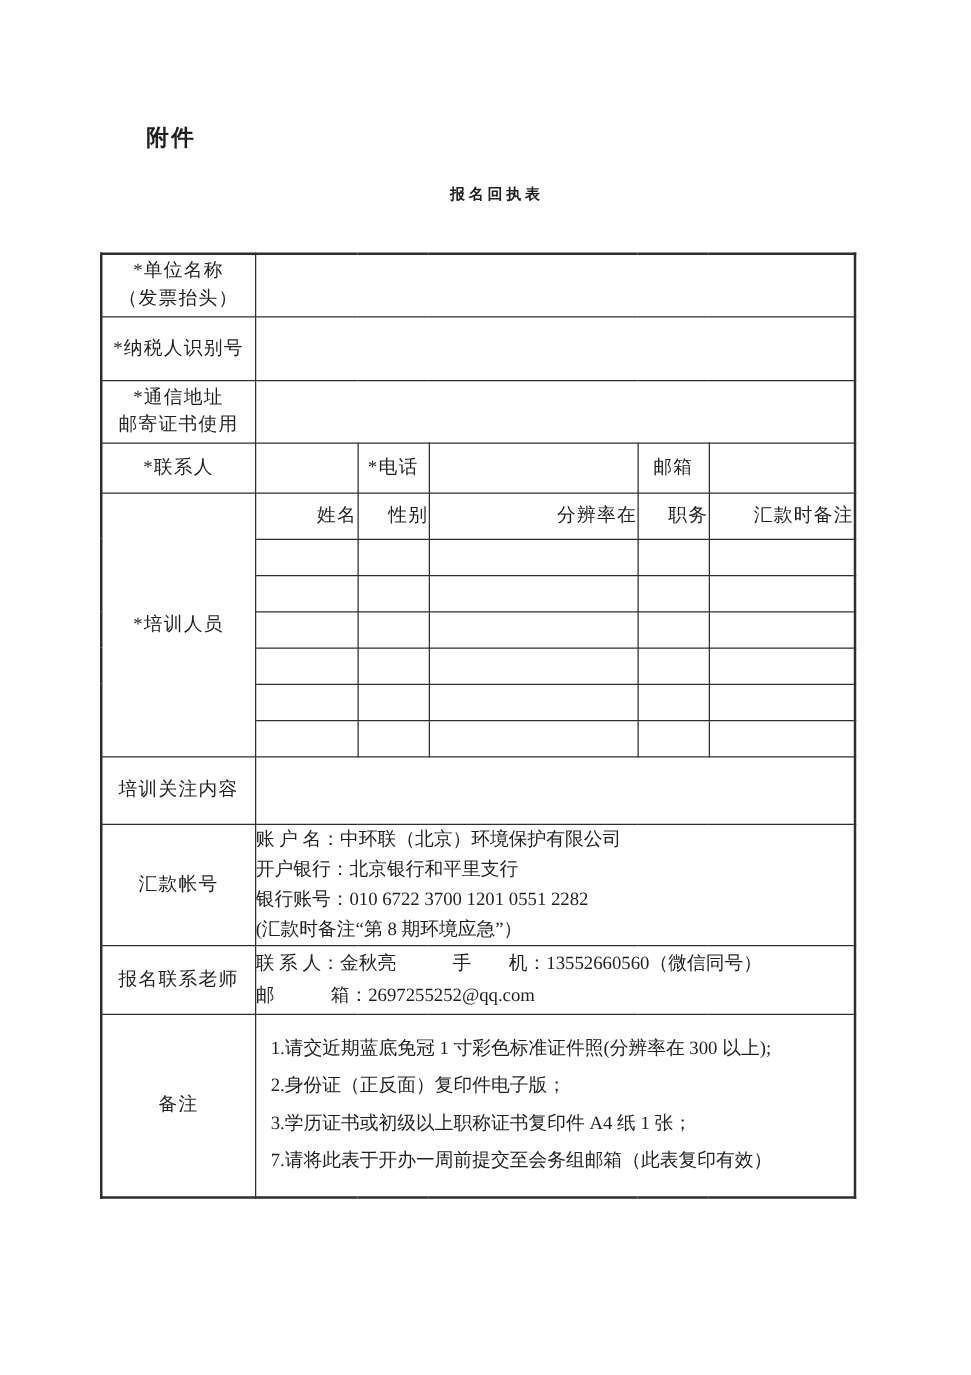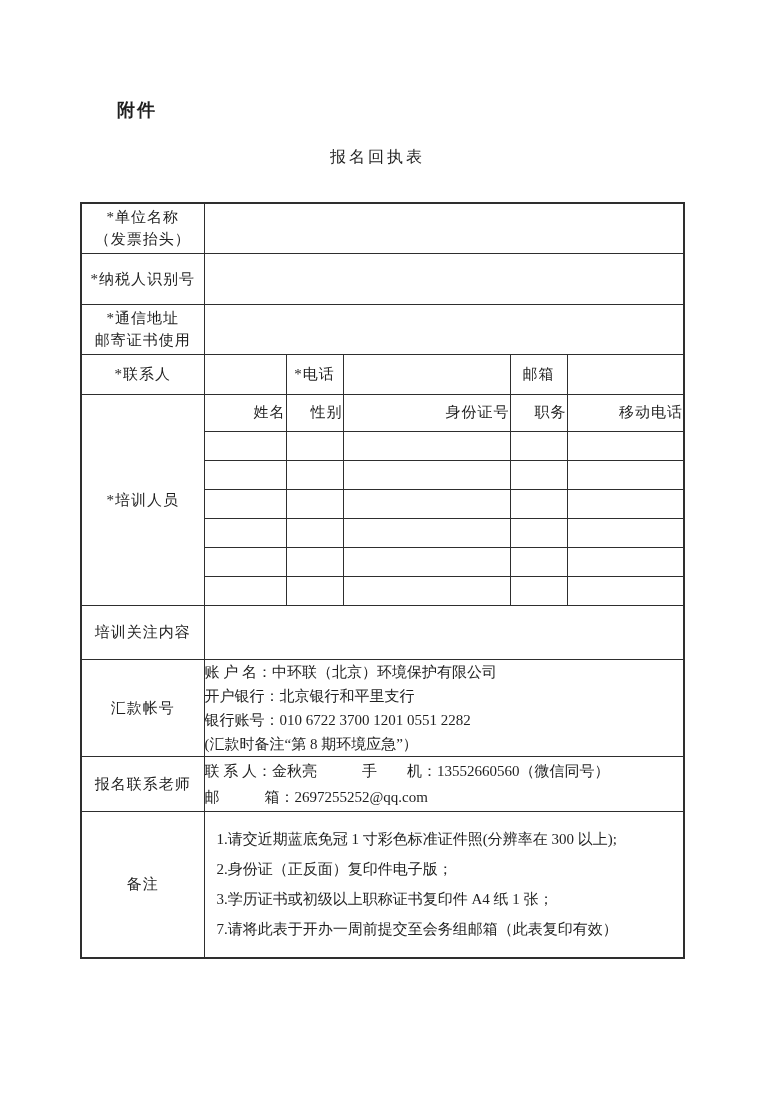--- a/index.html
+++ b/index.html
@@ -15,26 +15,26 @@
   .attachment {
     position: absolute;
     left: 117px;
     top: 98px;
     font-size: 18px;
     font-weight: bold;
     letter-spacing: 2px;
   }
   .doc-title {
     position: absolute;
-    left: 76px;
+    left: 96px;
     top: 147px;
     width: 603px;
     text-align: center;
-    font-size: 16px;
-    font-weight: normal;
+    font-size: 12px;
+    font-weight: bold;
     letter-spacing: 3px;
   }
   table.form {
     position: absolute;
     left: 80px;
     top: 202px;
     width: 603px;
     border-collapse: collapse;
     table-layout: fixed;
     border: 2px solid #2e2e2e;
@@ -117,23 +117,23 @@
         <td class="lbl">*电话</td>
         <td class="content"></td>
         <td class="lbl">邮箱</td>
         <td class="content"></td>
       </tr>
 
       <tr class="h37">
         <td class="lbl" rowspan="7">*培训人员</td>
         <td class="hdr">姓名</td>
         <td class="hdr">性别</td>
-        <td class="hdr">身份证号</td>
+        <td class="hdr">分辨率在</td>
         <td class="hdr">职务</td>
-        <td class="hdr">移动电话</td>
+        <td class="hdr">汇款时备注</td>
       </tr>
 
       <tr class="h29">
         <td></td>
         <td></td>
         <td></td>
         <td></td>
         <td></td>
       </tr>
       <tr class="h29">

